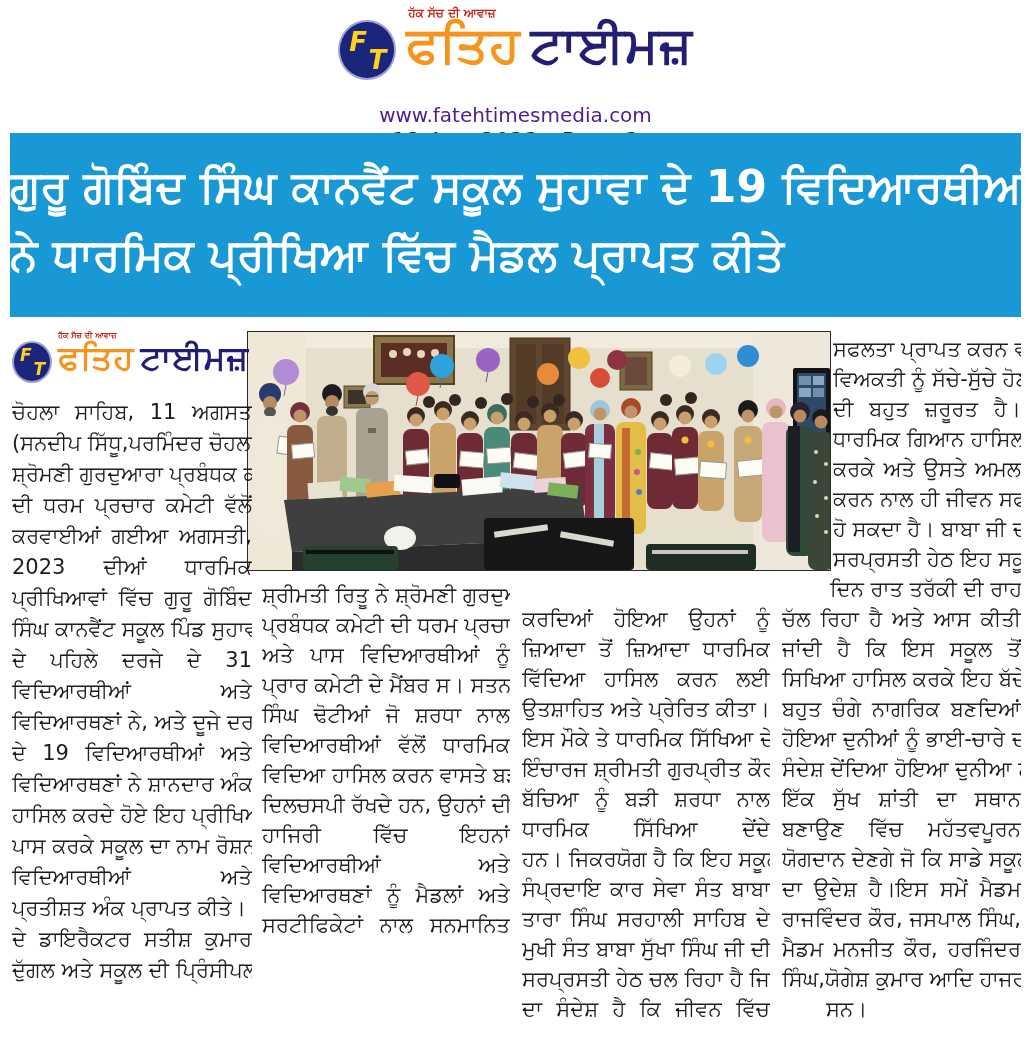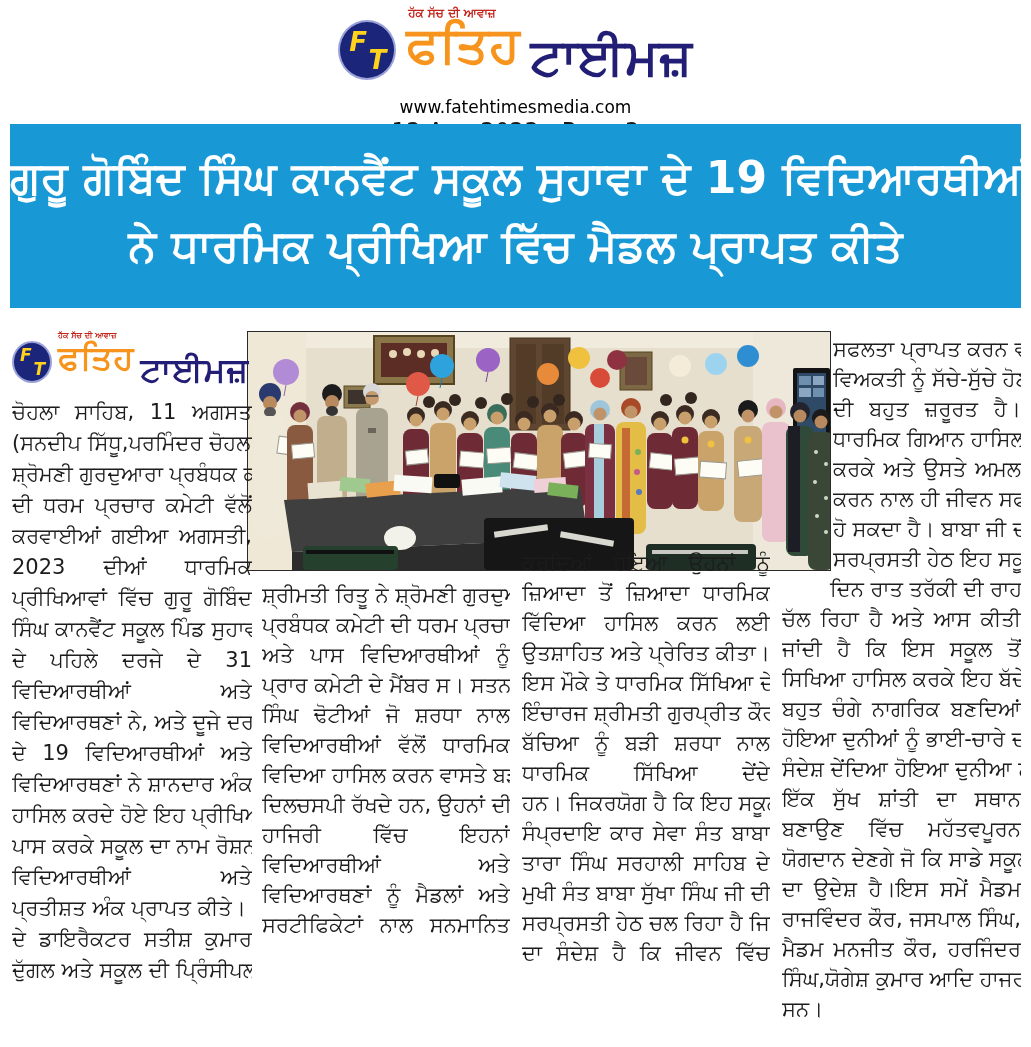--- a/index.html
+++ b/index.html
@@ -19,43 +19,43 @@
   
   .masthead{position:absolute;top:8px;left:0;width:100%;text-align:center;}
   .logo{position:relative;display:inline-flex;align-items:flex-start;gap:10px;height:64px;padding-top:12px;}
   .logo .oval{position:relative;width:54px;height:56px;background:var(--logo-oval-blue);
     border:2px solid #9aa0d8;border-radius:50%;flex:0 0 auto;box-shadow:0 0 0 1px #1b2579 inset;}
   .logo .oval .f,.logo .oval .t{position:absolute;color:var(--logo-monogram-yellow);
     font-weight:bold;font-style:italic;line-height:1;}
   .logo .oval .f{left:9px;top:7px;font-size:26px;}
   .logo .oval .t{right:8px;bottom:5px;font-size:26px;}
   .logo .w1{color:var(--logo-orange);font-size:50px;font-weight:800;line-height:1;letter-spacing:1px;}
-  .logo .w2{color:var(--logo-navy);font-size:50px;font-weight:800;line-height:1;letter-spacing:1px;margin-top:12px;}
+  .logo .w2{color:var(--logo-navy);font-size:50px;font-weight:800;line-height:1;letter-spacing:1px;}
   .logo .tagline{position:absolute;top:-2px;left:70px;color:var(--tagline-red);
     font-size:12px;font-weight:bold;white-space:nowrap;}
-  .site-url{font-size:17px;color:#000000;margin-top:13px;}
+  .site-url{font-size:20px;color:#4c1d95;margin-top:19px;}
   .dateline{font-size:23px;color:#1a1a1a;margin-top:1px;}
   
-  .banner{position:absolute;left:10px;top:124px;width:1011px;height:184px;
-    background:var(--banner-blue);color:#fff;text-align:center;overflow:hidden;}
+  .banner{position:absolute;left:10px;top:133px;width:1011px;height:184px;
+    background:var(--banner-blue);color:#fff;overflow:hidden;}
   .banner .hl{font-size:44px;font-weight:700;line-height:1;white-space:nowrap;}
   .banner .hl.l1{margin-top:32px;}
   .banner .hl.l2{margin-top:24px;}
   
   .col{position:absolute;overflow:hidden;font-size:21px;color:var(--body-text);}
   .line{height:31px;line-height:31px;text-align:justify;text-align-last:justify;
     white-space:nowrap;overflow:hidden;}
   .lh30 .line{height:30px;line-height:30px;}
   .col1{left:12px;top:331px;width:240px;height:716px;}
   .col2{left:262px;top:580px;width:248px;height:430px;}
-  .col3{left:522px;top:548px;width:248px;height:430px;}
+  .col3{left:522px;top:604px;width:248px;height:430px;}
   .col4a{left:833px;top:334px;width:188px;height:240px;}
   .col4b{left:782px;top:574px;width:239px;height:460px;}
   .col4b .line:first-child{text-indent:48px;}
-  .col4b .line:last-child{text-align-last:left;}
+  .col4b .line:last-child{text-align-last:left;margin-left:44px;}
   
   .logo.small{height:52px;padding-top:10px;margin:0 0 4px 0;gap:6px;transform-origin:left top;}
   .logo.small .oval{width:36px;height:38px;border-width:2px;}
   .logo.small .oval .f{left:6px;top:4px;font-size:17px;}
   .logo.small .oval .t{right:5px;bottom:3px;font-size:17px;}
   .logo.small .w1,.logo.small .w2{font-size:33px;}
   .logo.small .tagline{top:0px;left:46px;font-size:8px;}
   
   .photo{position:absolute;left:247px;top:331px;width:582px;height:238px;
     border:1px solid #2a2a2a;background:#e7dfcd;overflow:hidden;}

